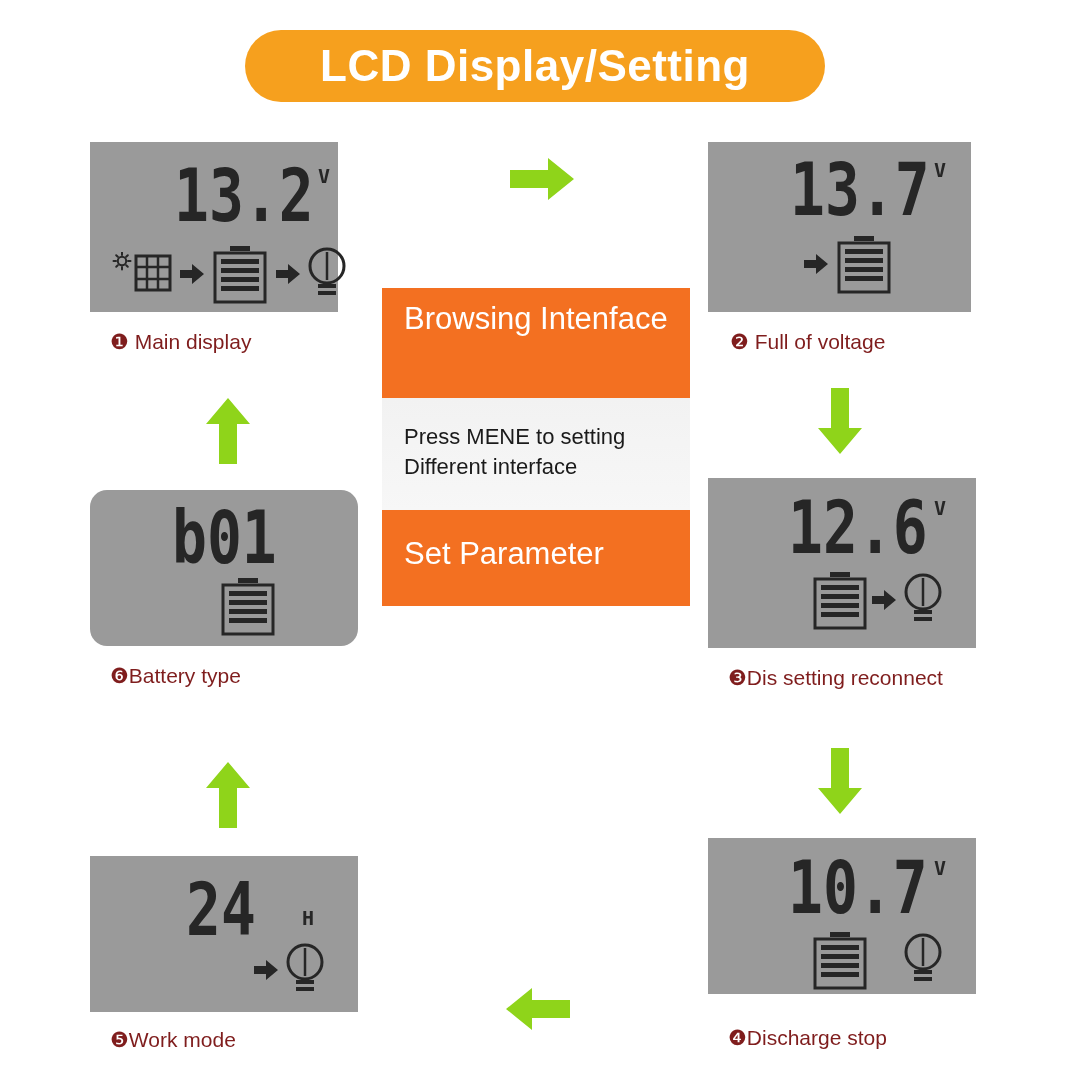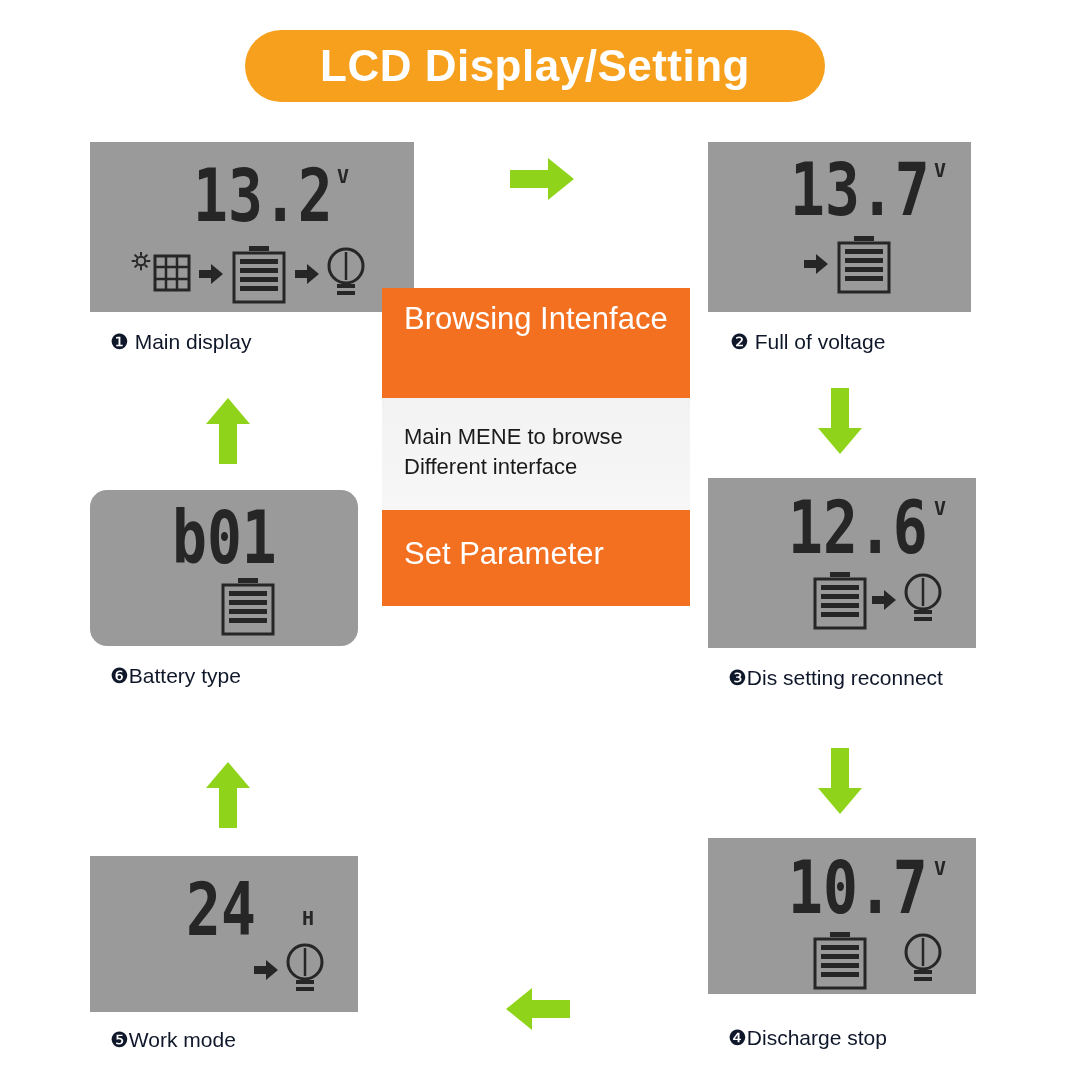--- a/index.html
+++ b/index.html
@@ -62,21 +62,21 @@
     position: absolute;
     font-size: 20px;
     font-family: "DejaVu Sans Mono", monospace;
     font-weight: bold;
     color: #262626;
   }
 
   .caption {
     position: absolute;
     font-size: 21px;
-    color: #0f172a;
+    color: #7f1d1d;
     white-space: nowrap;
   }
 
   
   .arrow {
     position: absolute;
   }
 
   
   .mid-col {
@@ -140,21 +140,21 @@
     position: absolute;
   }
 </style>
 </head>
 <body>
 
 <div class="title-pill">
   <span class="title-text">LCD Display/Setting</span>
 </div>
 
-<div class="lcd" style="left:90px; top:142px; width:324px; height:170px;padding-left:19px;">
+<div class="lcd" style="left:90px; top:142px; width:248px; height:170px;">
   <div class="lcd-inner">
     <span class="big-num" style="left:84px; top:18px;">13.2</span>
     <span class="unit" style="left:228px; top:22px;">V</span>
 
     <svg class="solar" style="left:22px; top:110px;" width="62" height="44" viewBox="0 0 62 44">
       <circle cx="10" cy="9" r="4.2" fill="none" stroke="#262626" stroke-width="2"></circle>
       <g stroke="#262626" stroke-width="2" stroke-linecap="round">
         <line x1="10" y1="0.5" x2="10" y2="3"></line>
           <line x1="10" y1="15" x2="10" y2="17.5"></line>
         <line x1="1.5" y1="9" x2="4" y2="9"></line>
@@ -333,18 +333,18 @@
 </svg>
 
 <svg class="arrow" style="left:206px; top:398px;" width="44" height="66" viewBox="0 0 44 66">
   <path d="M13 66 H31 V26 H44 L22 0 L0 26 H13 Z" fill="#8fd41a"></path>
 </svg>
 
 <div class="mid-col">
   <div class="band browsing">
     <span>Browsing Intenface</span>
   </div>
-  <div class="body-text browse-body">Main MENE to browse Different interface</div>
+  <div class="body-text browse-body">Press MENE to setting Different interface</div>
 
   <div class="band setparam">
     <span>Set Parameter</span>
   </div>
 </div>
 
 </body></html>

